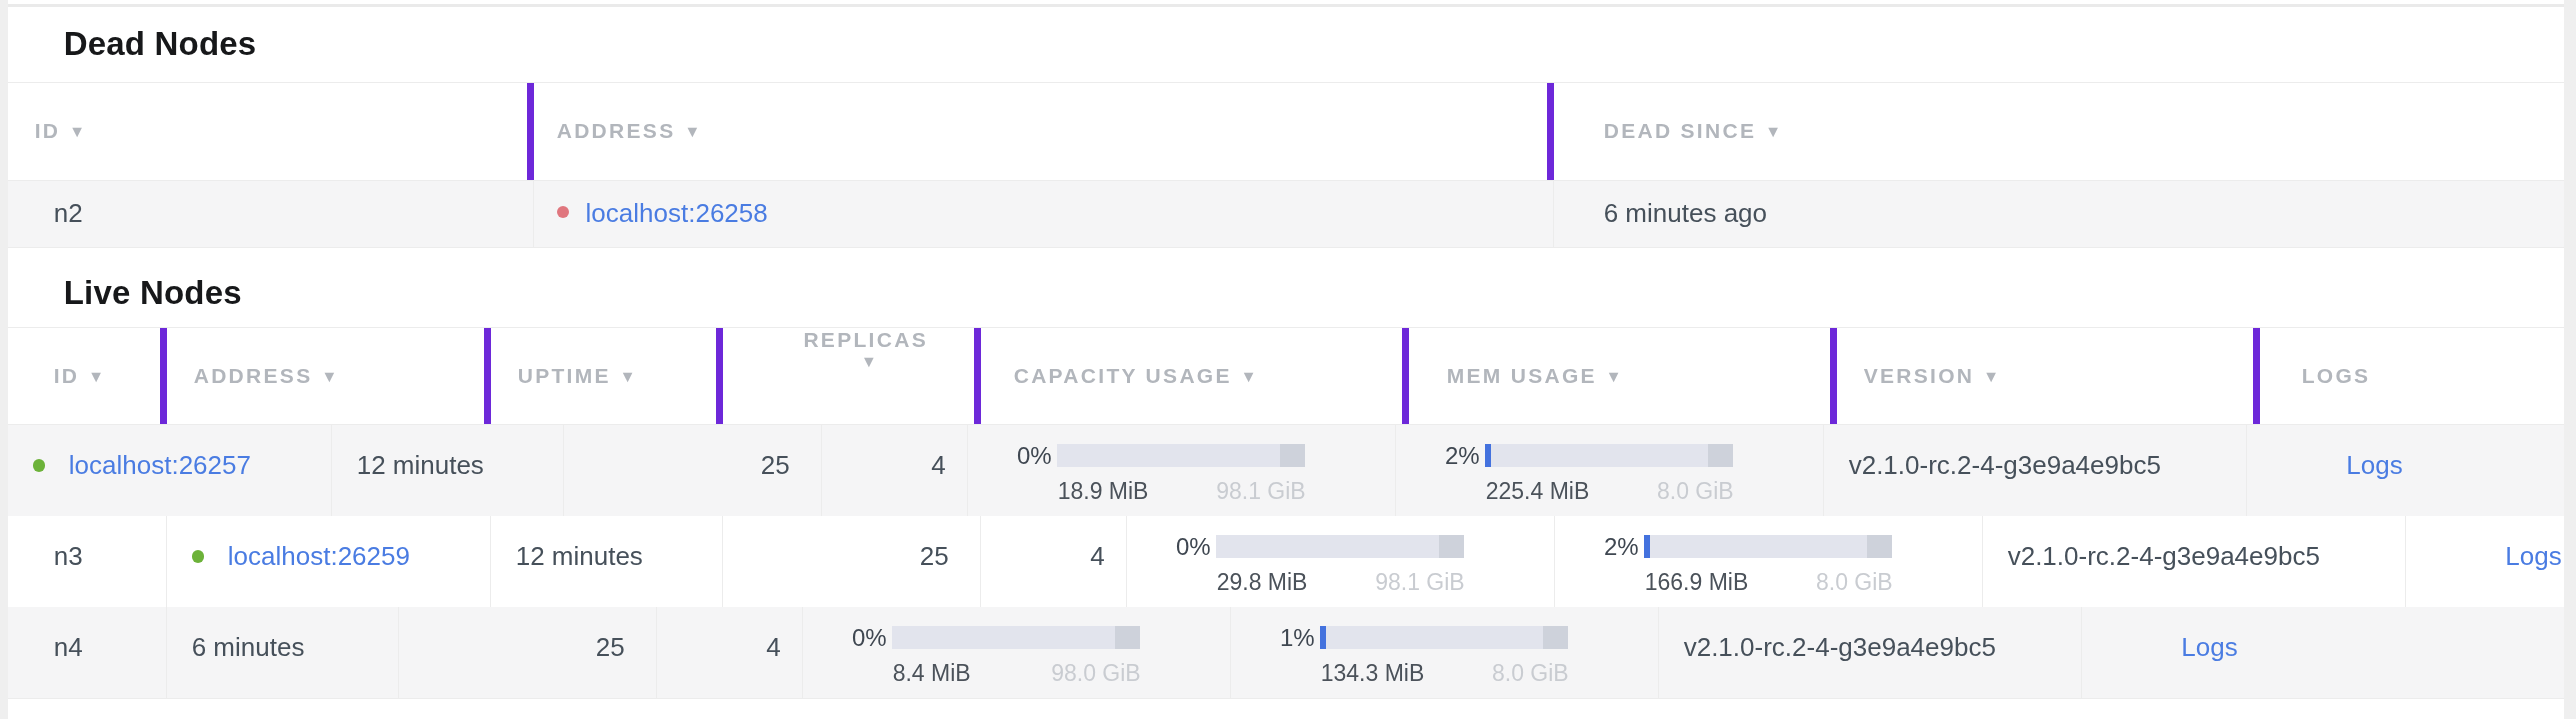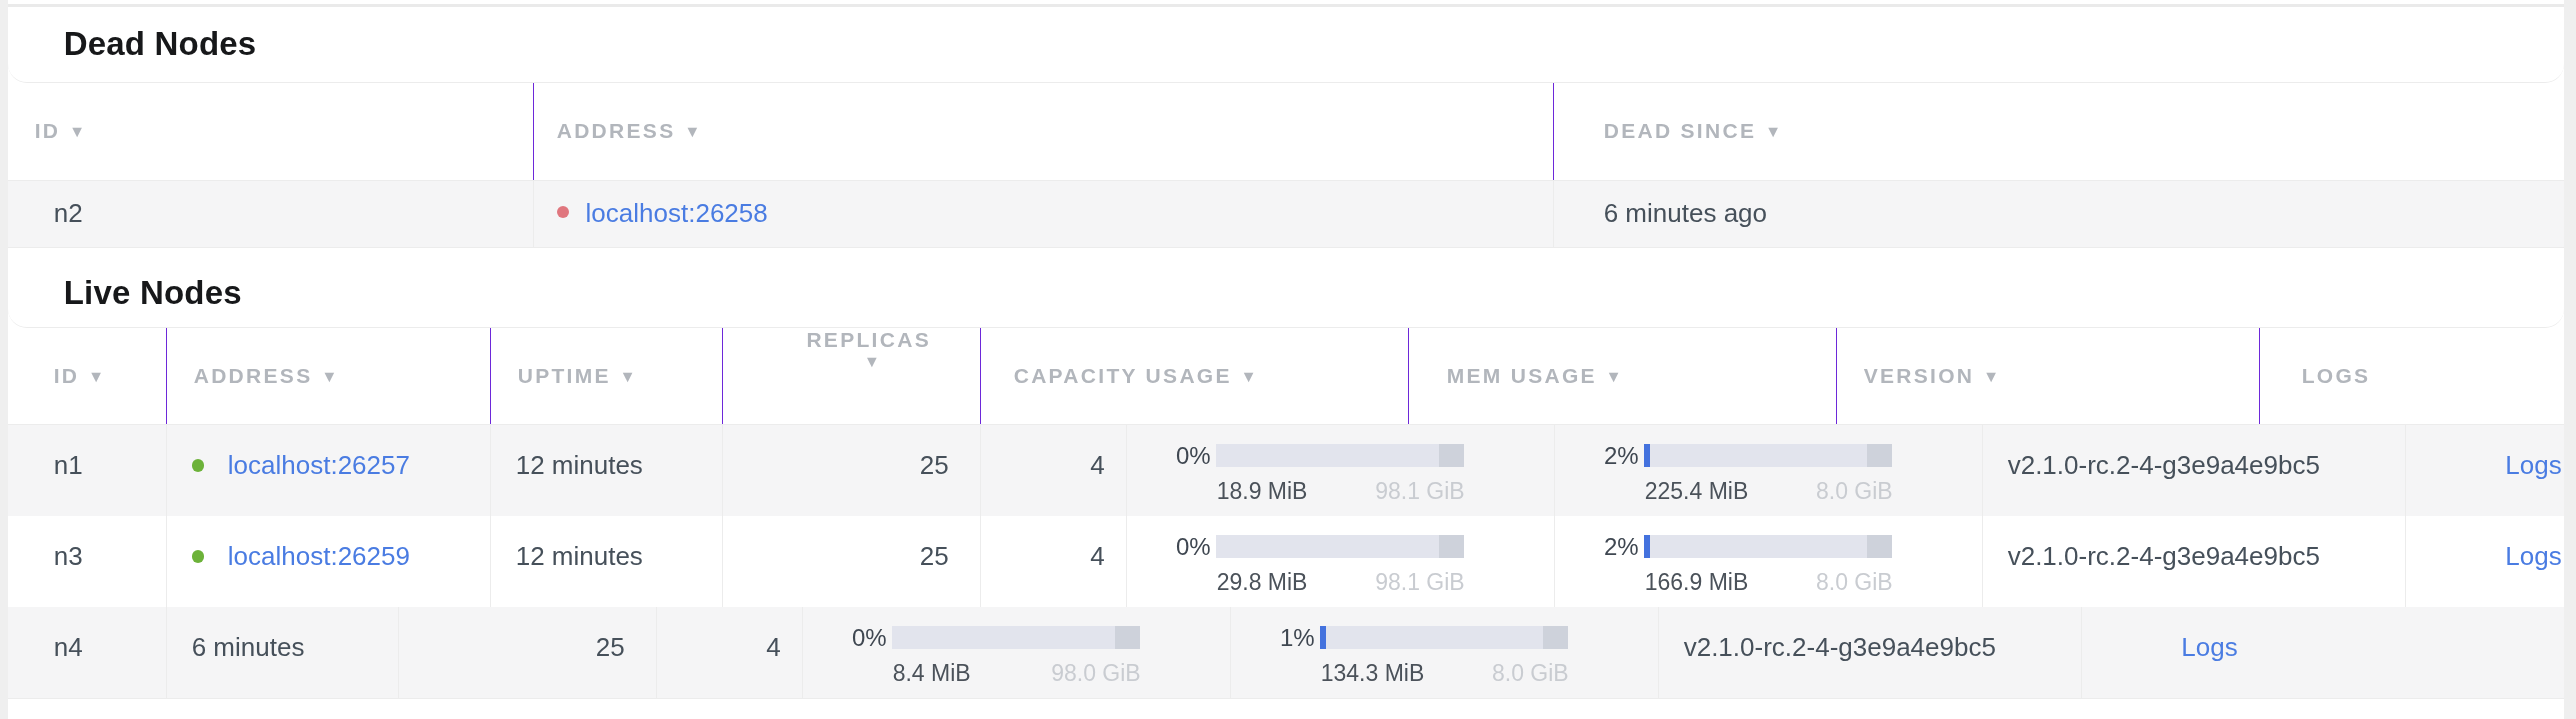--- a/index.html
+++ b/index.html
@@ -6,35 +6,35 @@
   html,body { width:2576px; height:720px; overflow:hidden; }
   body {
     background:#efefef;
     font-family:"Liberation Sans","DejaVu Sans",sans-serif;
     color:#46505a;
   }
   .panel { position:absolute; left:7.7px; top:0; width:2556px; height:720px; background:#ffffff; }
   .top-gap { height:3.8px; background:#ffffff; }
   .top-line { height:2.9px; background:#eaeaea; }
 
-  .section-title-bar { border-bottom:1px solid #ececec; display:flex; align-items:center; padding-left:56px;border-radius:19px; }
+  .section-title-bar { border-bottom:1px solid #ececec; display:flex; align-items:center; padding-left:56px; }
   .dead-title-bar { height:76px; }
   .live-title-bar { height:69px; }
   .section-title { font-size:33px; font-weight:700; color:#17181a; letter-spacing:0.2px; }
 
   .gap { height:11.5px; background:#ffffff; }
 
   .thead { display:flex; border-bottom:1px solid #ececec; background:#ffffff; }
   .dead-thead { height:98px; }
   .live-thead { height:97px; }
   .th {
     display:flex; align-items:center;
     font-size:21px; font-weight:700; letter-spacing:2.3px;
     color:#b2b6bc; text-transform:uppercase;
-    border-right:1px solid #6d28d9;
+    border-right:7px solid #6d28d9;
     padding-left:27px;
   }
   .th:last-child { border-right:none; }
   .sort-arrow { font-size:16.4px; margin-left:8.7px; color:#b2b6bc; }
 
   .trow { display:flex; }
   .trow.striped { background:#f5f5f6; }
   .dead-row { height:67px; border-bottom:1px solid #ececec; }
   .live-row { height:91px; }
   .live-row.last { height:92px; border-bottom:1px solid #ececec; }
@@ -157,21 +157,20 @@
       <div class="th c-ver">
         <span>VERSION</span>
         <span class="sort-arrow">▼</span>
       </div>
       <div class="th c-logs">
         <span>LOGS</span>
       </div>
     </div>
 
     <div class="trow live-row striped">
-      <div class="cell c-id id-cell">n1</div>
       <div class="cell c-addr">
         <span class="dot dot-green"></span>
         <a class="link">localhost:26257</a>
       </div>
       <div class="cell c-uptime">12 minutes</div>
       <div class="cell c-repl num-cell">25</div>
       <div class="cell c-cpus num-cell">4</div>
       <div class="cell c-cap usage-cell">
         <div class="usage-top">
           <span class="usage-pct">0%</span>

